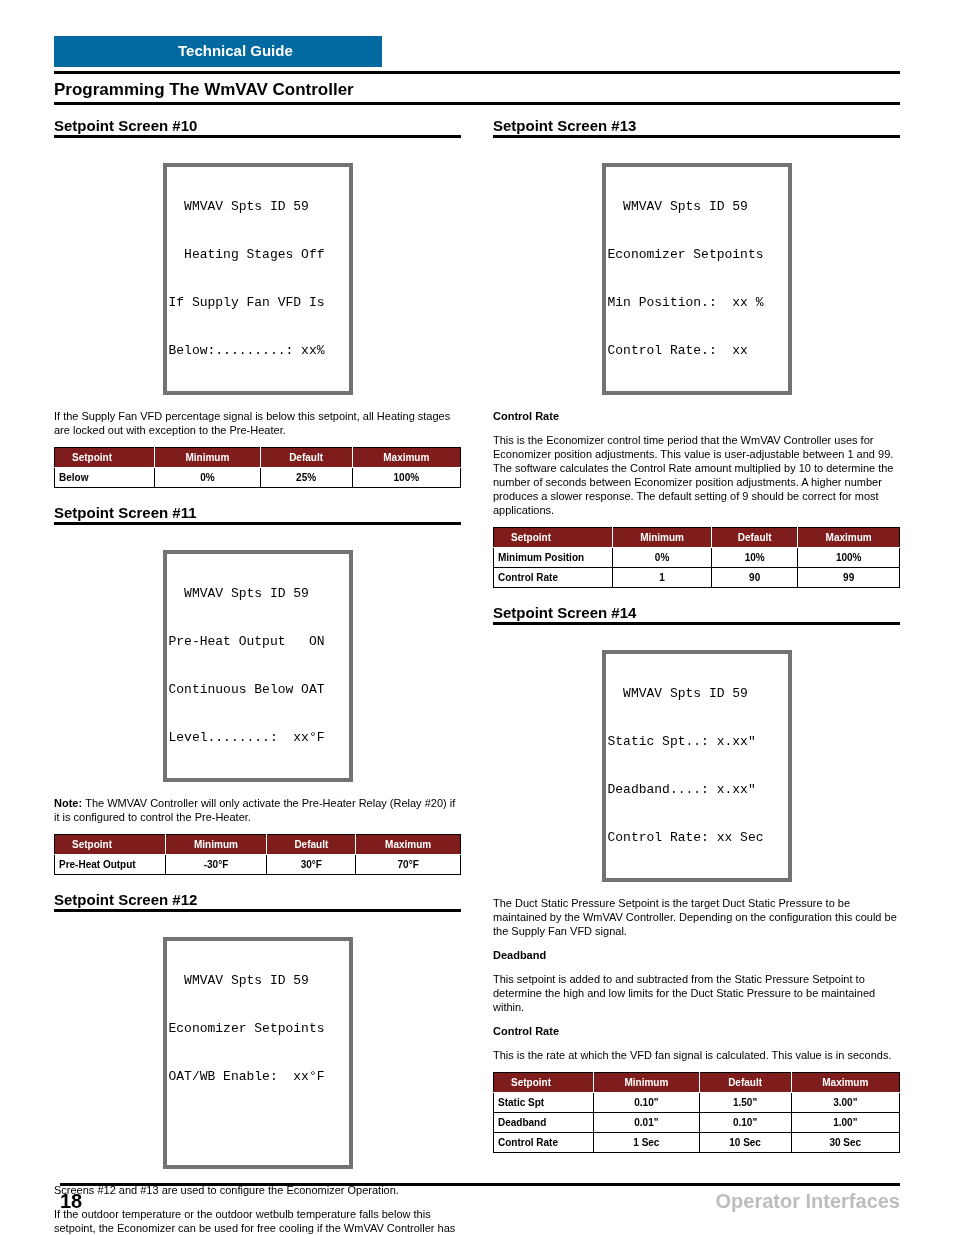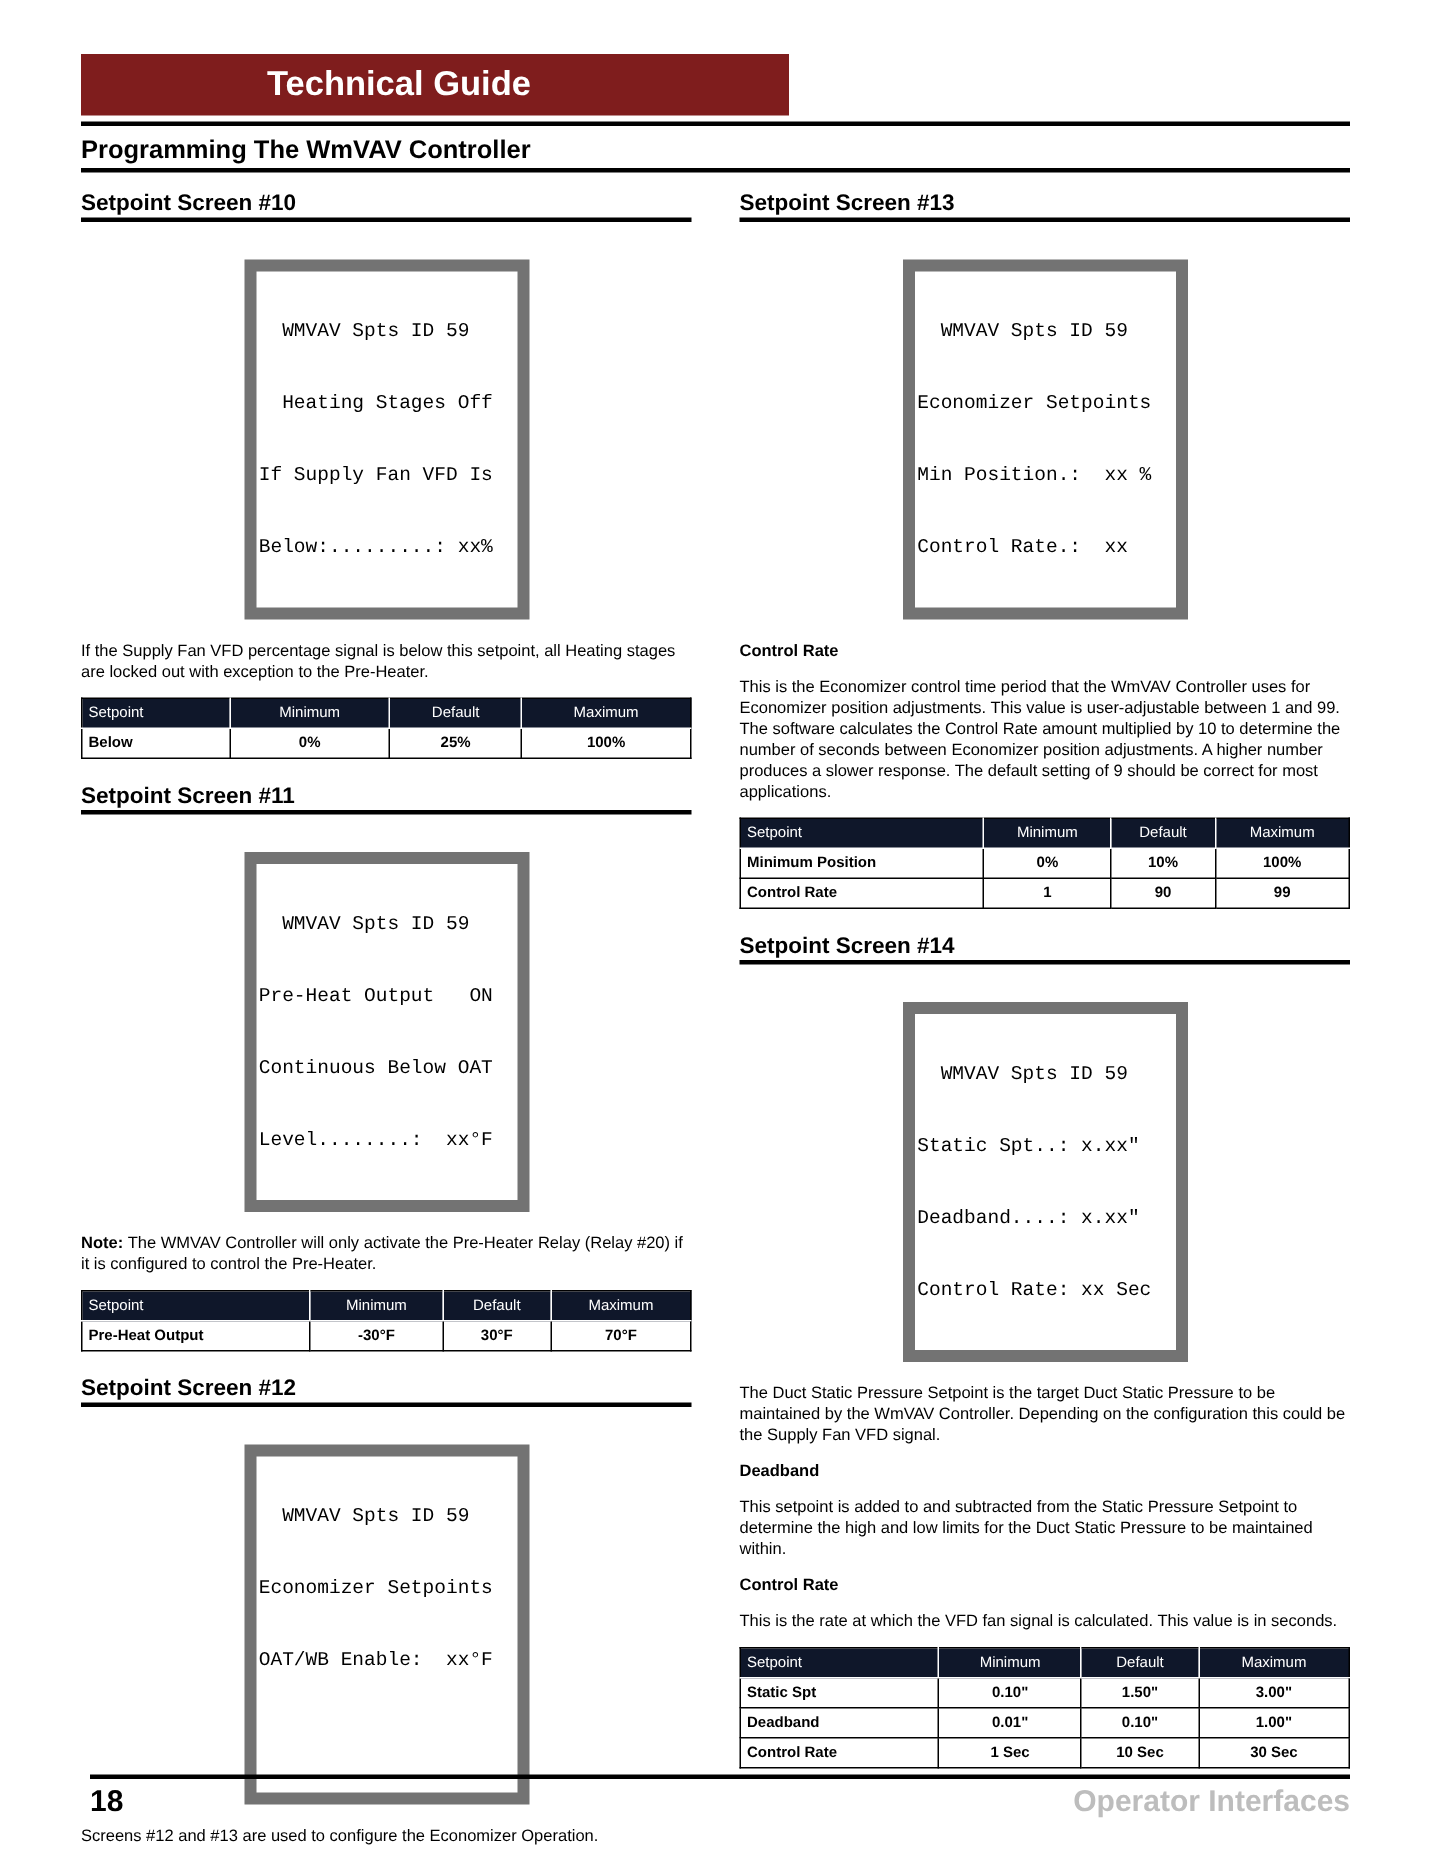--- a/index.html
+++ b/index.html
@@ -13,26 +13,26 @@
     position: relative;
     box-sizing: border-box;
   }
   .page {
     padding: 36px 54px 0 54px;
     box-sizing: border-box;
     height: 100%;
     position: relative;
   }
   .header-bar {
-    background: #7f1d1d;
+    background: #0369a1;
     color: #fff;
     font-weight: bold;
-    font-size: 23px;
+    font-size: 15px;
     padding: 6px 24px 8px 24px;
-    width: 472px;
+    width: 328px;
     box-sizing: border-box;
     font-family: Arial, Helvetica, sans-serif;
   }
   .header-bar-inner {
     margin-left: 100px;
   }
   .top-rule {
     border-top: 3px solid #000;
     margin-top: 4px;
     margin-bottom: 6px;
@@ -59,21 +59,21 @@
     font-weight: bold;
     font-size: 15px;
     border-bottom: 3px solid #000;
     padding-bottom: 1px;
     margin-top: 6px;
     margin-bottom: 25px;
   }
   .lcd {
     width: 190px;
     margin: 6px auto 14px auto;
-    border: 8px solid #737373;
+    border: 4px solid #737373;
     background: #fff;
     font-family: "Courier New", Courier, monospace;
     font-size: 13px;
     line-height: 16px;
     padding: 0px 2px 0px 2px;
     box-sizing: border-box;
     white-space: pre;
     color: #000;
   }
   .lcd .line { height: 16px; }
@@ -85,25 +85,25 @@
   }
   .note-label { font-weight: bold; }
 
   table.spec {
     width: 100%;
     border-collapse: collapse;
     font-size: 10px;
     margin: 6px 0 16px 0;
   }
   table.spec th {
-    background: #0f172a;
+    background: #7f1d1d;
     color: #fff;
-    font-weight: normal;
+    font-weight: bold;
     border: 1px solid #fff;
-    padding: 4px 4px;
+    padding: 4px 17px;
     text-align: center;
     line-height: 11px;
   }
   table.spec th:first-child,
   table.spec td:first-child {
     text-align: left;
   }
   table.spec th:first-child { border-left: 1px solid #000; }
   table.spec th:last-child { border-right: 1px solid #000; }
   table.spec tr:first-child th { border-top: 1px solid #000; }

